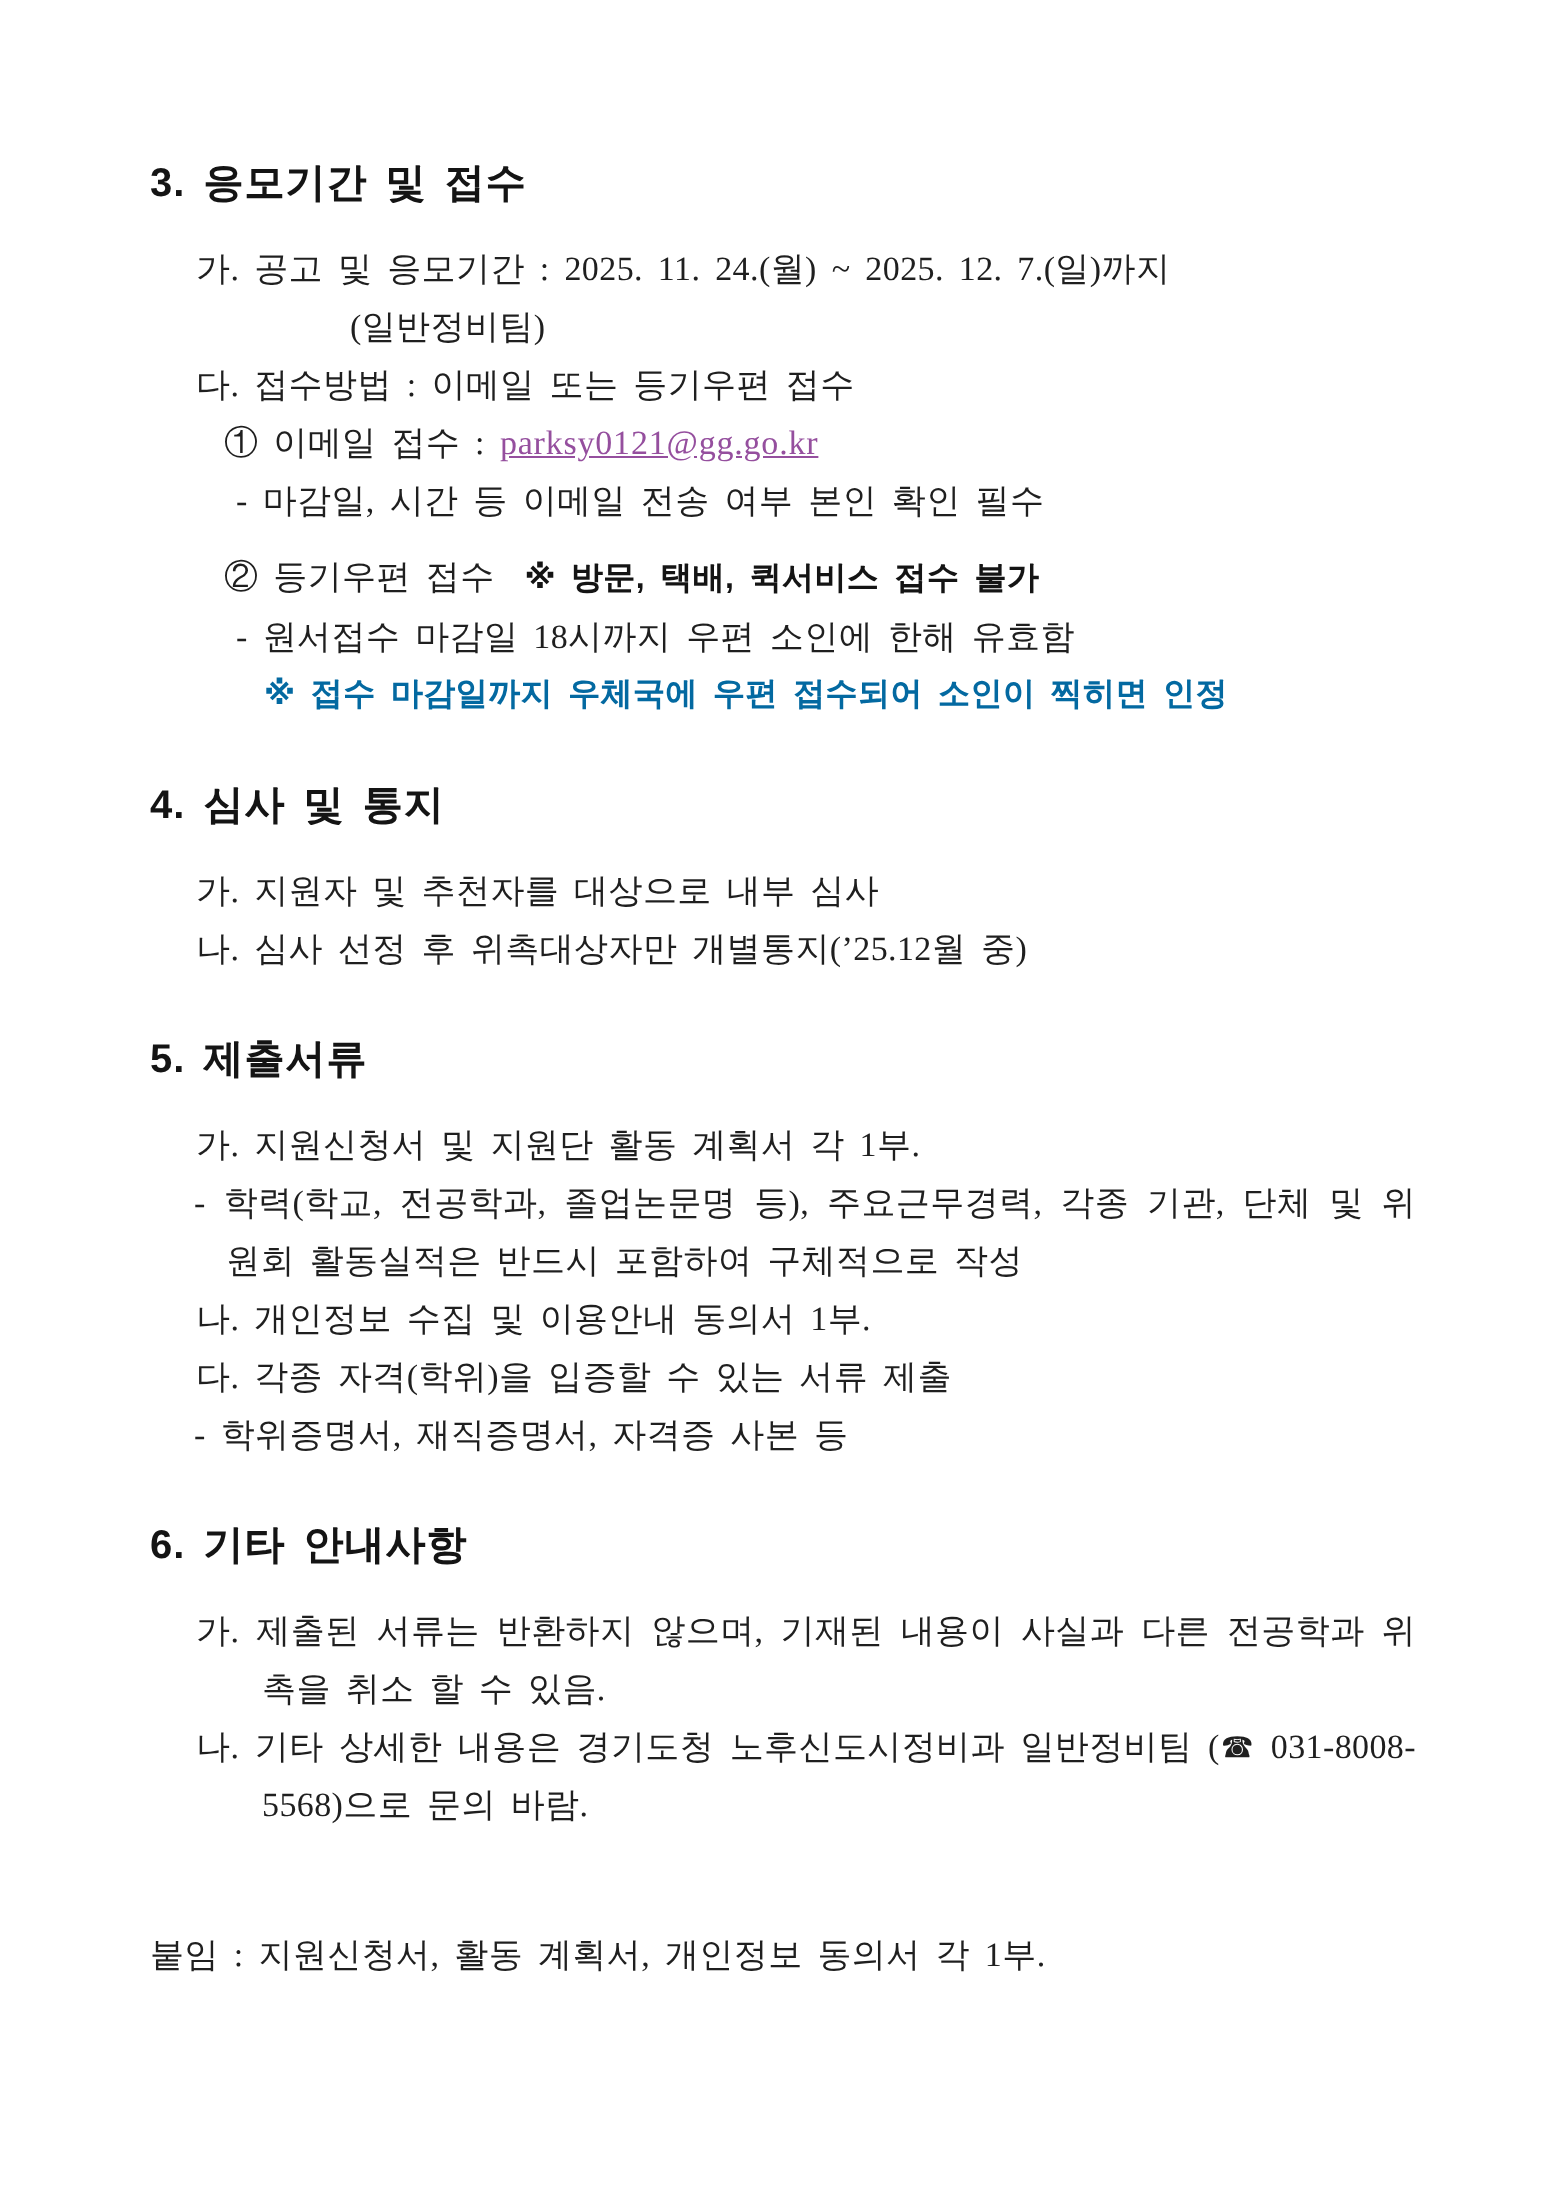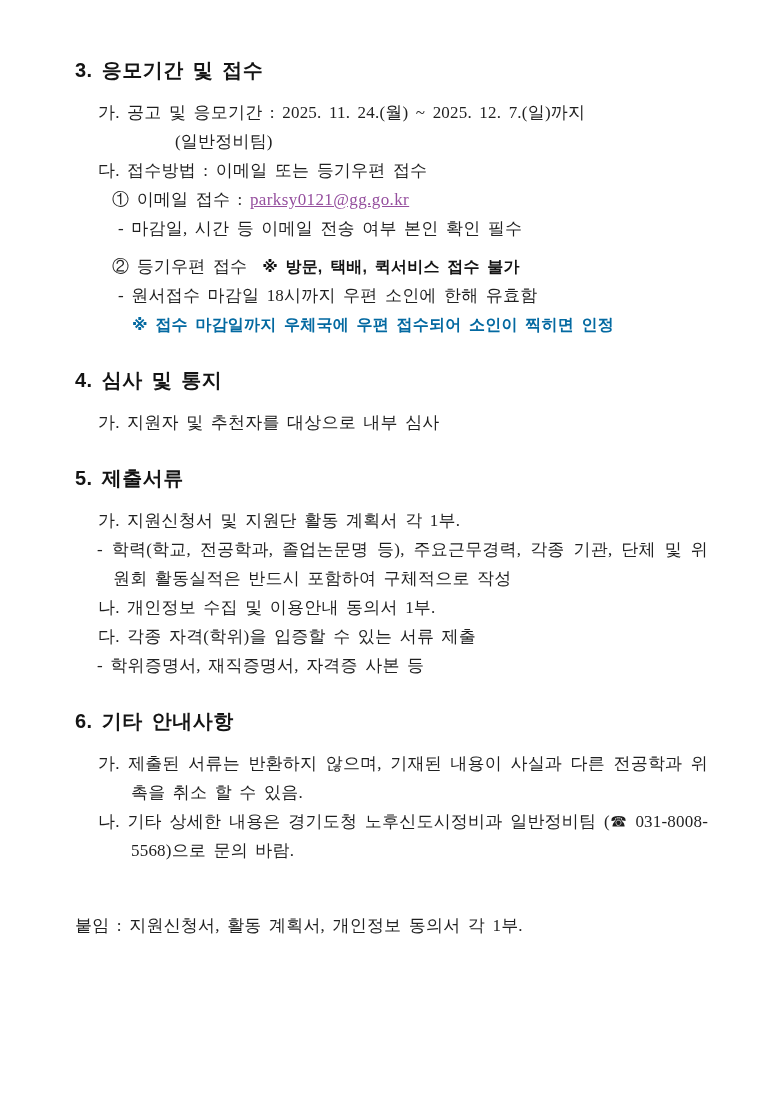--- a/index.html
+++ b/index.html
@@ -11,21 +11,21 @@
     width: 780px;
     height: 1103px;
     overflow: hidden;
     font-family: "Liberation Serif", "DejaVu Serif", serif;
     color: #1f1f1f;
   }
   .doc {
     box-sizing: border-box;
     width: 780px;
     height: 1103px;
-    padding: 57px 72px 0 75px;
+    padding: 79px 72px 0 75px;
     font-size: 17px;
     line-height: 29px;
     word-spacing: 3px;
     letter-spacing: 0.2px;
   }
   .section { margin: 0 0 0 0; }
   .section + .section { margin-top: 28px; }
   .heading {
     font-family: "Liberation Sans", "DejaVu Sans", sans-serif;
     font-size: 20px;
@@ -93,20 +93,21 @@
     <p class="item item-dash"><span>-</span> <span>원서접수 마감일 18시까지 우편 소인에 한해 유효함</span></p>
 
     <p class="item item-warn"><span>※</span> <span>접수 마감일까지 우체국에 우편 접수되어 소인이 찍히면 인정</span></p>
   </div>
 
   <div class="section">
     <div class="heading">4. 심사 및 통지</div>
 
     <p class="item item-ga"><span>가.</span> <span>지원자 및 추천자를 대상으로 내부 심사</span></p>
 
+    <p class="item item-ga"><span>나.</span> <span>심사 선정 후 위촉대상자만 개별통지(’25.12월 중)</span></p>
   </div>
 
   <div class="section">
     <div class="heading">5. 제출서류</div>
 
     <p class="item item-ga"><span>가.</span> <span>지원신청서 및 지원단 활동 계획서 각 1부.</span></p>
 
     <p class="item item-dash5"><span>-</span> <span>학력(학교, 전공학과, 졸업논문명 등), 주요근무경력, 각종 기관, 단체 및 위원회 활동실적은 반드시 포함하여 구체적으로 작성</span></p>
 
 

